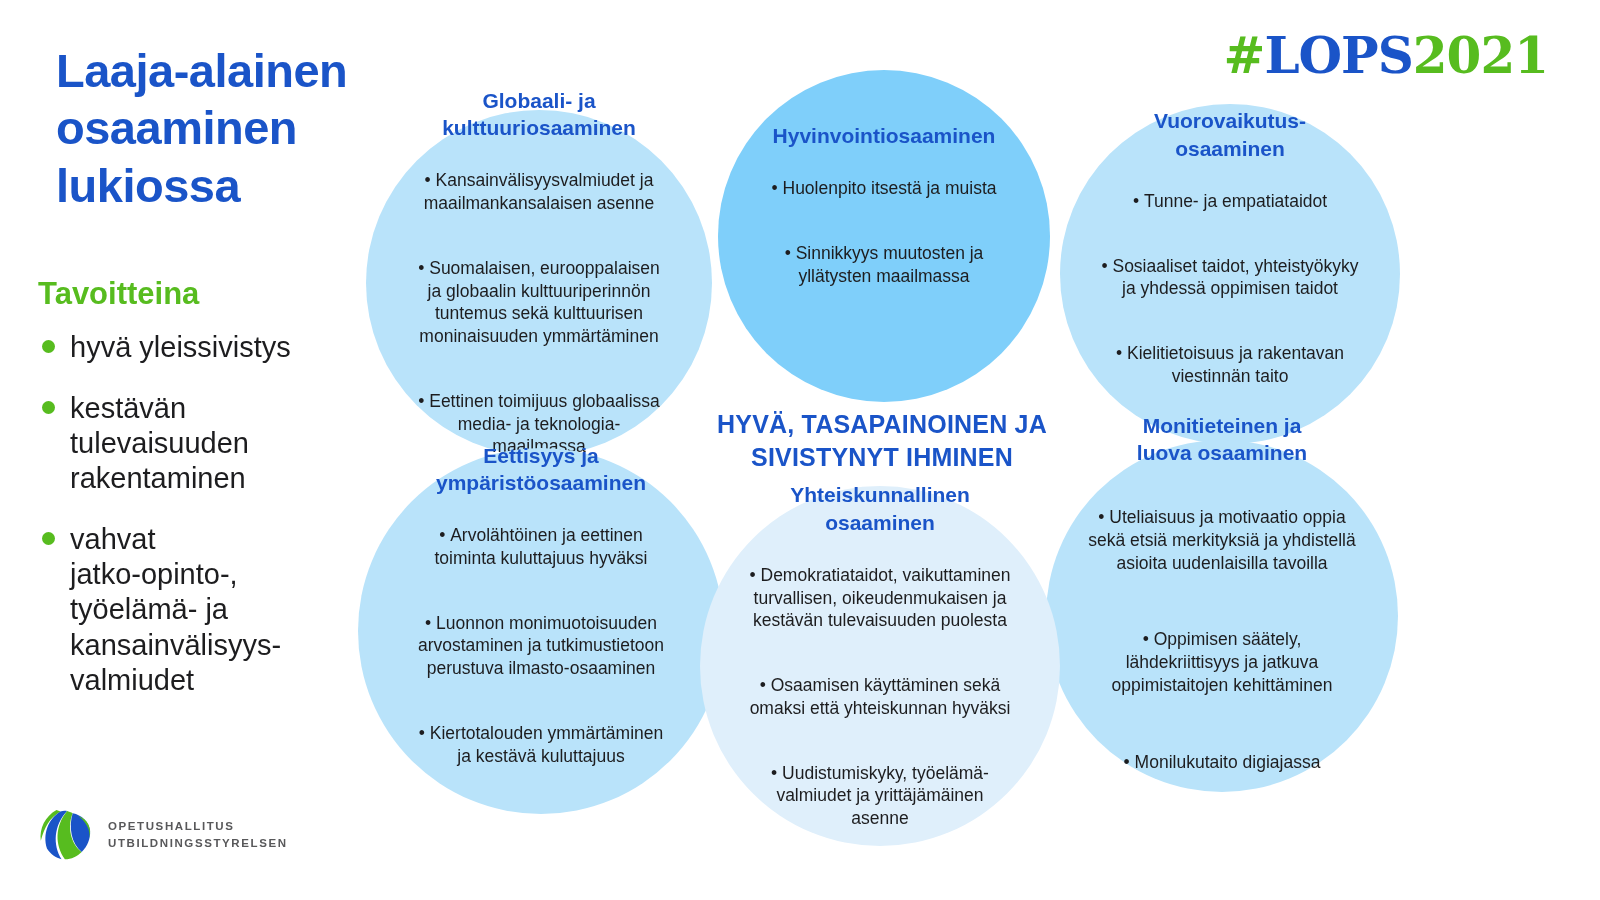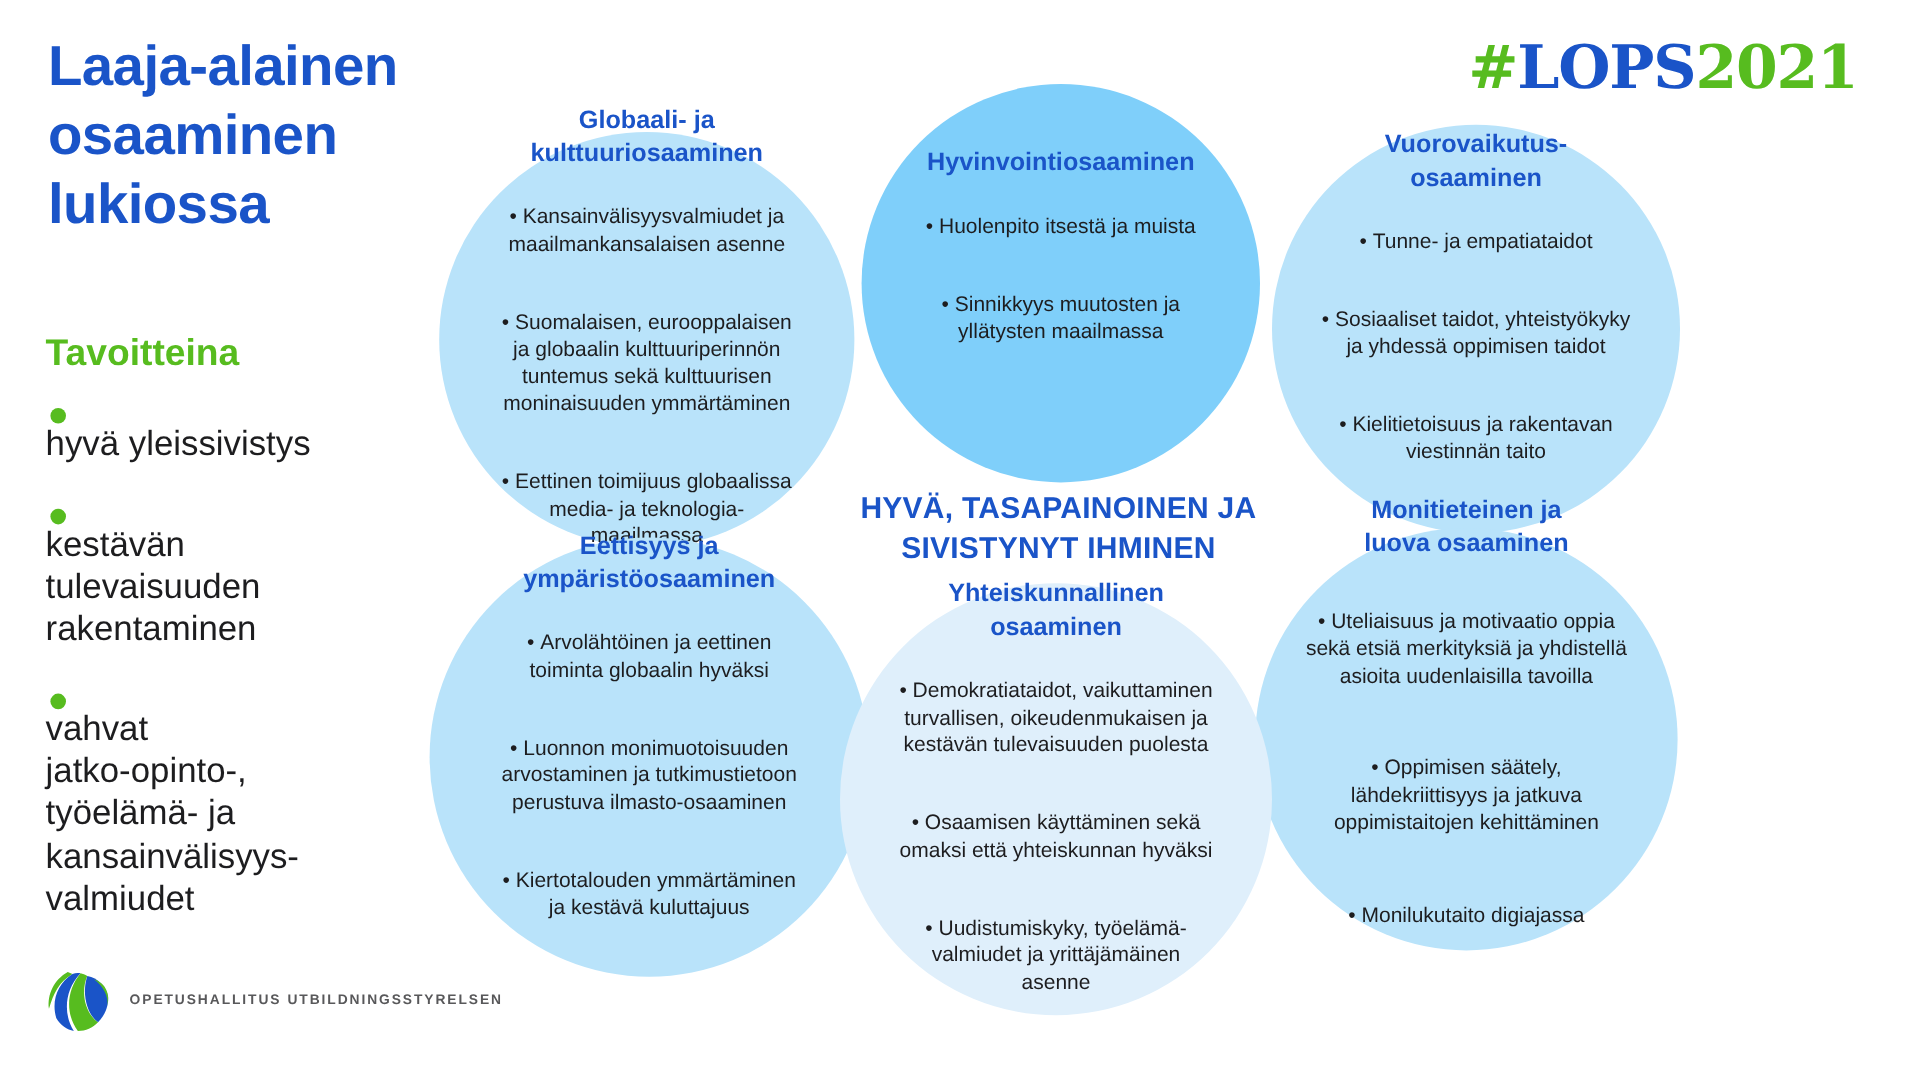--- a/index.html
+++ b/index.html
@@ -12,42 +12,42 @@
     --gray:#58585A;
   }
   html,body{margin:0;padding:0;background:#ffffff;}
   .page{
     position:relative;width:1600px;height:900px;background:#ffffff;overflow:hidden;
     font-family:"Liberation Sans",sans-serif;color:var(--ink);
   }
 
   
   .main-title{
-    position:absolute;left:40px;top:26px;margin:0;width:420px;
+    position:absolute;left:40px;top:26px;margin:16px;width:420px;
     font-size:47px;line-height:1.22;font-weight:bold;color:var(--blue);
     white-space:pre-line;letter-spacing:-0.5px;
   }
   .hashtag{
     position:absolute;right:52px;top:26px;
     font-family:"DejaVu Serif",serif;font-weight:bold;font-size:50px;letter-spacing:-1px;
     white-space:nowrap;
   }
   .hashtag .g{color:var(--green);}
   .hashtag .b{color:var(--blue);}
 
   
   .goals-heading{
     position:absolute;left:38px;top:276px;margin:0;
     font-size:31px;font-weight:bold;color:var(--green);
   }
   .goals-list{
     position:absolute;left:38px;top:330px;width:320px;margin:0;padding:0;list-style:none;
     display:flex;flex-direction:column;gap:26px;
   }
-  .goals-list li{display:flex;align-items:flex-start;font-size:29px;line-height:1.21;flex-direction:column;}
+  .goals-list li{display:flex;align-items:flex-start;font-size:29px;line-height:1.21;}
   .goal-dot{
     flex:0 0 auto;width:13px;height:13px;border-radius:50%;background:var(--green);
     margin:10px 15px 0 4px;
   }
   .goal-text{white-space:pre-line;}
 
   
   .circle{
     position:absolute;border-radius:50%;box-sizing:border-box;
     display:flex;flex-direction:column;align-items:center;justify-content:center;
@@ -76,21 +76,21 @@
     position:absolute;left:662px;top:408px;width:440px;z-index:3;
     text-align:center;font-size:25px;line-height:1.32;font-weight:bold;color:var(--blue);
     white-space:pre-line;letter-spacing:0.2px;
   }
 
   
   .footer-logo{
     position:absolute;left:38px;top:806px;display:flex;align-items:center;gap:14px;
   }
   .logo-ball{width:56px;height:56px;}
-  .logo-text{display:flex;flex-direction:row;gap:5px;}
+  .logo-text{display:flex;flex-direction:column;gap:5px;}
   .logo-text span{
     font-size:11.5px;letter-spacing:1.6px;color:var(--gray);font-weight:bold;
   }
 </style>
 </head>
 <body>
 
 <div class="page">
 
   <h1 class="main-title">Laaja-alainen
@@ -151,21 +151,21 @@
     <p>Sosiaaliset taidot, yhteistyökyky
 ja yhdessä oppimisen taidot</p>
     <p>Kielitietoisuus ja rakentavan
 viestinnän taito</p>
   </div>
 
   <div class="circle c4 bg-light">
     <h3>Eettisyys ja
 ympäristöosaaminen</h3>
     <p>Arvolähtöinen ja eettinen
-toiminta globaalin hyväksi</p>
+toiminta kuluttajuus hyväksi</p>
     <p>Luonnon monimuotoisuuden
 arvostaminen ja tutkimustietoon
 perustuva ilmasto-osaaminen</p>
     <p>Kiertotalouden ymmärtäminen
 ja kestävä kuluttajuus</p>
   </div>
 
   <div class="circle c5 bg-pale">
     <h3>Yhteiskunnallinen
 osaaminen</h3>

